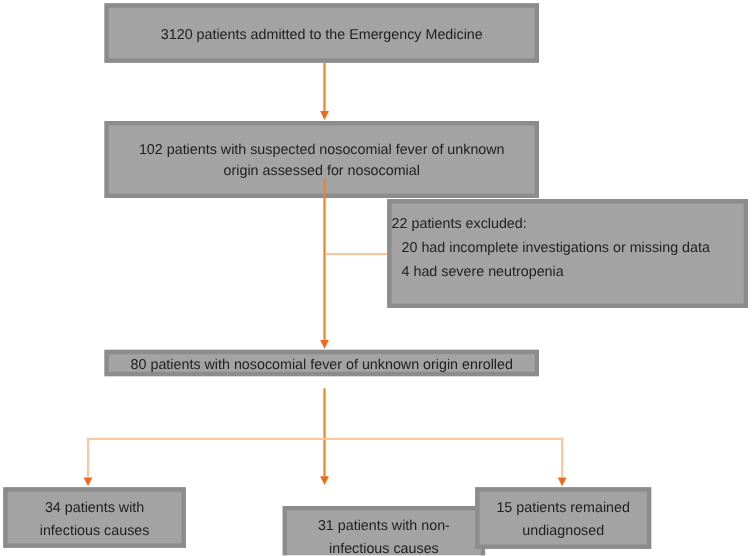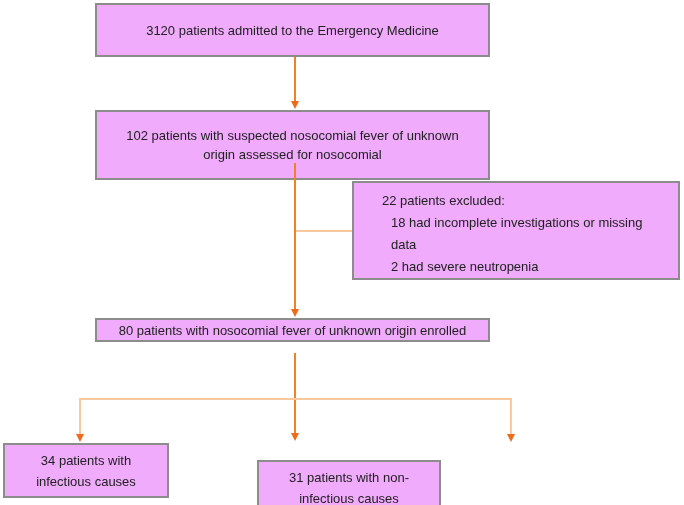--- a/index.html
+++ b/index.html
@@ -8,37 +8,37 @@
     width: 684px;
     height: 505px;
     background: #ffffff;
     font-family: "Liberation Sans", sans-serif;
     color: #212121;
     overflow: hidden;
   }
   .box {
     position: absolute;
     box-sizing: border-box;
-    background: #f0abfc;
-    border: 2px solid #0f172a;
+    background: #a3a3a3;
+    border: 4px solid #0f172a;
     font-size: 13px;
     line-height: 19px;
     display: flex;
     flex-direction: column;
     justify-content: center;
     align-items: center;
     text-align: center;
   }
   .box.wide-bottom { line-height: 21px; }
   .box.left-align {
     justify-content: flex-start;
     align-items: flex-start;
     text-align: left;
     line-height: 22px;
-    padding: 7px 10px 0 28px;
+    padding: 7px 10px 0 0;
   }
   .box.left-align .indent { padding-left: 9px; }
   .vline { position: absolute; width: 2px; }
   .hline { position: absolute; height: 2px; }
   .solid { background: var(--arrow, #f08124); }
   .light { background: var(--branch, #f9c89f); }
   .arrowhead {
     position: absolute;
     width: 0; height: 0;
     border-left: 4px solid transparent;
@@ -63,22 +63,22 @@
     <div>origin assessed for nosocomial</div>
   </div>
 
   <div class="vline solid" style="left:294px; top:163px; height:146px;"></div>
   <div class="arrowhead" style="left:291px; top:309px;"></div>
 
   <div class="hline light" style="left:296px; top:230px; width:56px;"></div>
 
   <div class="box left-align" style="left: 352px; top: 181px; width: 328px; height: 99px; border-color: rgb(140, 140, 140);">
     <div>22 patients excluded:</div>
-    <div class="indent">18 had incomplete investigations or missing data</div>
-    <div class="indent">2 had severe neutropenia</div>
+    <div class="indent">20 had incomplete investigations or missing data</div>
+    <div class="indent">4 had severe neutropenia</div>
   </div>
 
   <div class="box" style="left: 95px; top: 318px; width: 395px; height: 24px; border-color: rgb(140, 140, 140);">
     <div>80 patients with nosocomial fever of unknown origin enrolled</div>
   </div>
 
   <div class="vline solid" style="left:294px; top:353px; height:80px;"></div>
   <div class="arrowhead" style="left:291px; top:433px;"></div>
 
   <div class="hline light" style="left:79px; top:398px; width:433px;"></div>
@@ -92,14 +92,18 @@
   <div class="box wide-bottom" style="left: 3px; top: 443px; width: 166px; height: 55px; border-color: rgb(140, 140, 140);">
     <div>34 patients with</div>
     <div>infectious causes</div>
   </div>
 
   <div class="box wide-bottom" style="left: 217px; top: 460px; width: 184px; height: 56px; border-color: rgb(140, 140, 140); margin-left: 40px;">
     <div>31 patients with non-</div>
     <div>infectious causes</div>
   </div>
 
+  <div class="box wide-bottom" style="left: 432px; top: 443px; width: 160px; height: 56px; border-color: rgb(140, 140, 140);">
+    <div>15 patients remained</div>
+    <div>undiagnosed</div>
+  </div>
 
 </div>
 
 </body></html>

